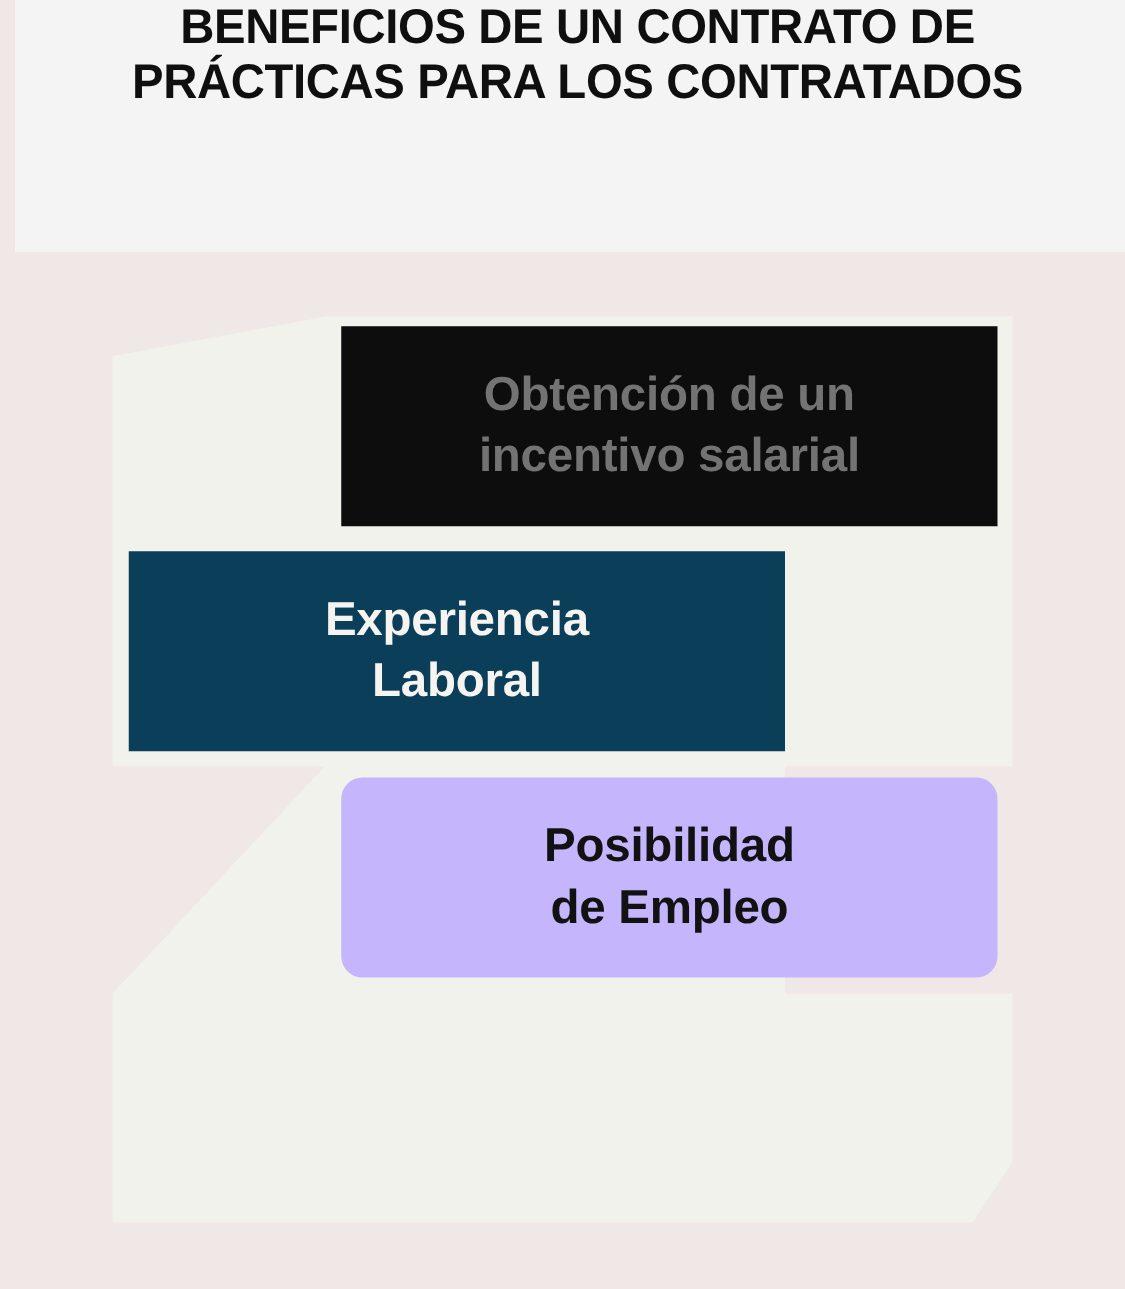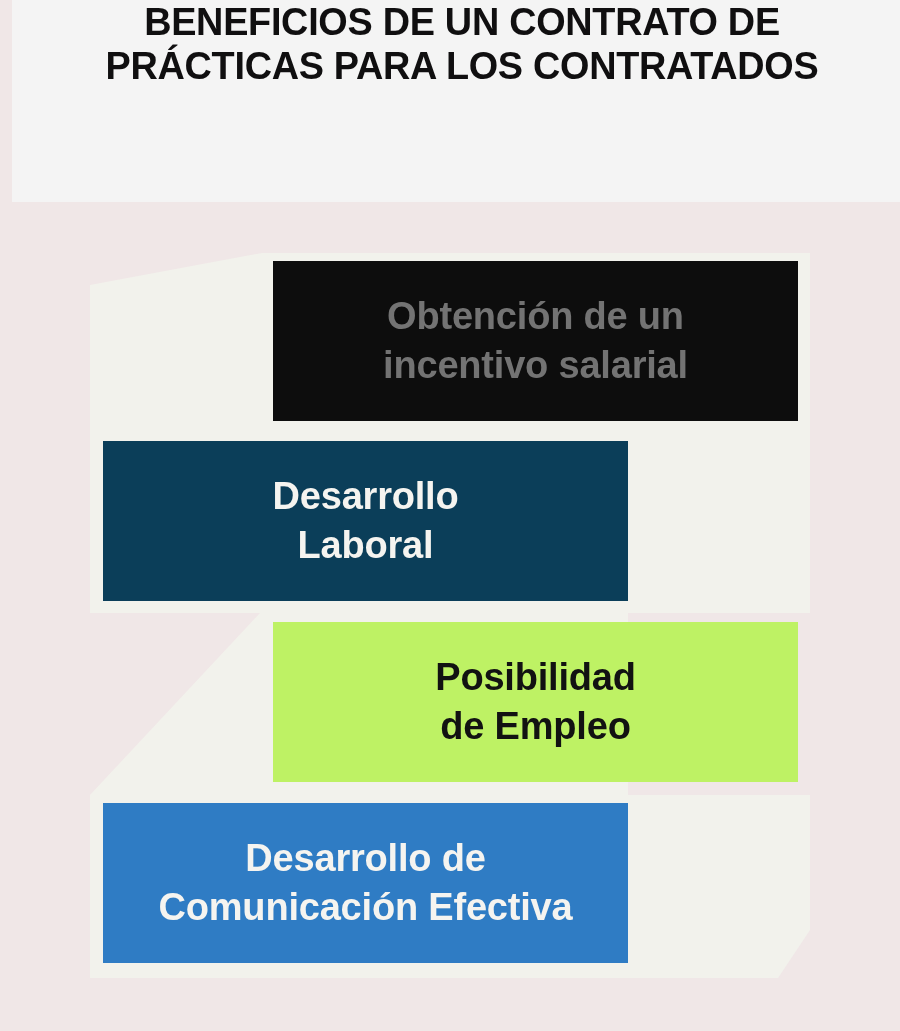--- a/index.html
+++ b/index.html
@@ -149,27 +149,23 @@
       90,83
     " fill="#f2f2ec"></polygon>
   </svg>
 
   <div class="benefit-box" id="box-1" style="background: rgb(13, 13, 13);">
     <span class="benefit-label" style="color: #737373;">Obtención de un
 incentivo salarial</span>
   </div>
 
   <div class="benefit-box" id="box-2" style="background: rgb(11, 62, 89);">
-    <span class="benefit-label" style="color: rgb(245, 244, 240);">Desarrollo
+    <span class="benefit-label" style="color: rgb(245, 244, 240);">Experiencia
 Laboral</span>
   </div>
 
-  <div class="benefit-box" id="box-3" style="background: #bef264;">
+  <div class="benefit-box" id="box-3" style="background: #c4b5fd; border-radius: 17px;">
     <span class="benefit-label" style="color: rgb(18, 18, 18);">Posibilidad
 de Empleo</span>
   </div>
 
-  <div class="benefit-box" id="box-4" style="background: rgb(47, 124, 196);">
-    <span class="benefit-label" style="color: rgb(245, 244, 240);">Desarrollo de
-Comunicación Efectiva</span>
-  </div>
 
 </div>
 
 </body></html>

